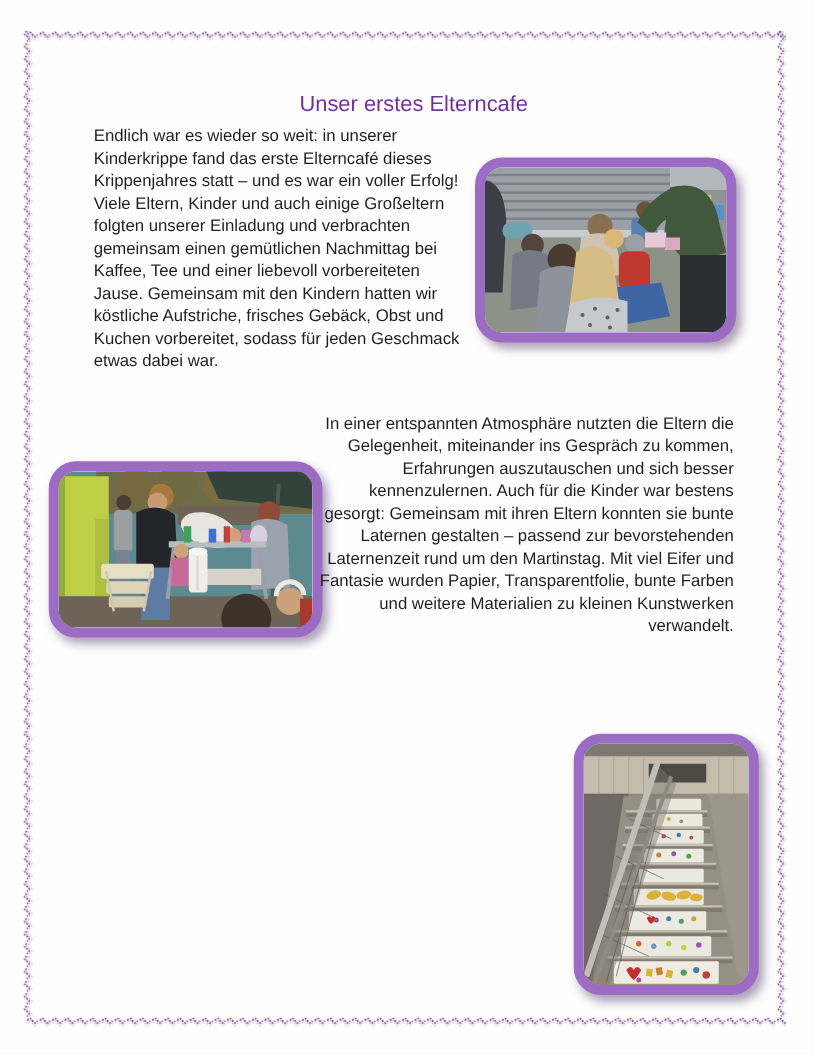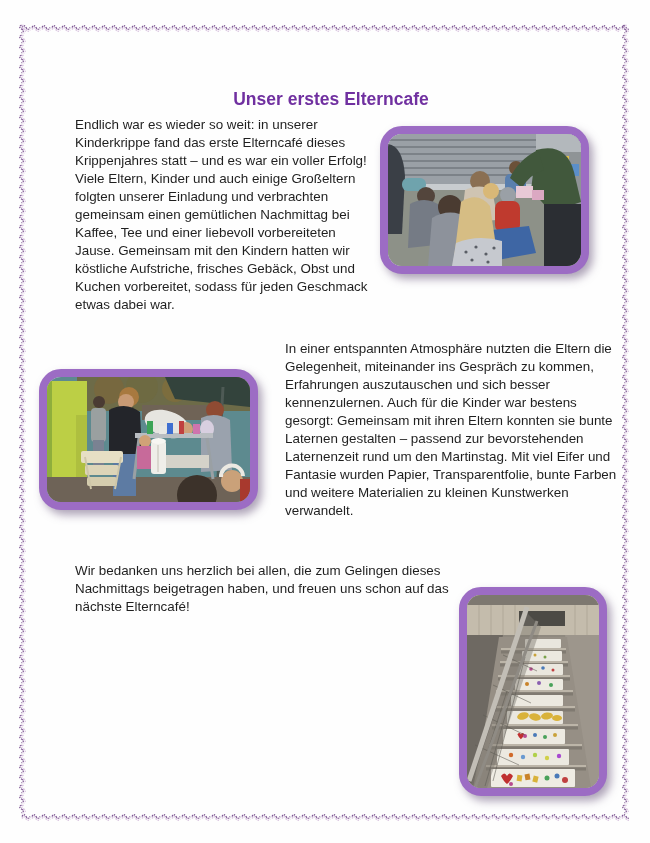--- a/index.html
+++ b/index.html
@@ -29,28 +29,28 @@
     box-shadow:4px 5px 8px rgba(95,75,115,0.5);
   }
   .photo-frame svg{display:block;}
   #photo1{left:380px;top:126px;width:193px;height:132px;}
   #photo2{left:39px;top:369px;width:203px;height:125px;}
   #photo3{left:459px;top:587px;width:132px;height:193px;}
 
   
   .content{position:absolute;left:75px;top:72px;width:512px;height:730px;}
   .doc-title{
-    margin:16px;text-align:center;
-    font-size:17.5px;line-height:22px;font-weight:bold;
+    margin:0;text-align:center;
+    font-size:17.5px;line-height:22px;font-weight:normal;
     color:#7030a0;
   }
   .tblock p{margin:0;font-size:13.4px;line-height:18px;}
-  .p1-block{position:absolute;left:0;top:44px;width:512px;}
+  .p1-block{position:absolute;left:0;top:28px;width:512px;}
   .shim{float:right;width:213px;height:181px;}
-  .p2-block{position:absolute;left:178px;top:268px;width:334px;text-align:left;margin-left:32px;}
+  .p2-block{position:absolute;left:178px;top:258px;width:334px;text-align:right;}
   .p34-block{position:absolute;left:0;top:472px;width:515px;}
   .shim2{float:right;width:132px;height:216px;margin-top:40px;}
   .p4{margin-top:18px !important;}
 </style>
 </head>
 <body>
 
 <div class="page">
 
   <svg class="border-strip bs-top" width="608" height="9">
@@ -288,17 +288,16 @@
       <span class="shim"></span>
       <p>Endlich war es wieder so weit: in unserer Kinderkrippe fand das erste Elterncafé dieses Krippenjahres statt – und es war ein voller Erfolg! Viele Eltern, Kinder und auch einige Großeltern folgten unserer Einladung und verbrachten gemeinsam einen gemütlichen Nachmittag bei Kaffee, Tee und einer liebevoll vorbereiteten Jause. Gemeinsam mit den Kindern hatten wir köstliche Aufstriche, frisches Gebäck, Obst und Kuchen vorbereitet, sodass für jeden Geschmack etwas dabei war.</p>
     </div>
 
     <div class="tblock p2-block">
       <p>In einer entspannten Atmosphäre nutzten die Eltern die Gelegenheit, miteinander ins Gespräch zu kommen, Erfahrungen auszutauschen und sich besser kennenzulernen. Auch für die Kinder war bestens gesorgt: Gemeinsam mit ihren Eltern konnten sie bunte Laternen gestalten – passend zur bevorstehenden Laternenzeit rund um den Martinstag. Mit viel Eifer und Fantasie wurden Papier, Transparentfolie, bunte Farben und weitere Materialien zu kleinen Kunstwerken verwandelt.</p>
     </div>
 
     <div class="tblock p34-block">
       <span class="shim2"></span>
-      <p class="p4">Wir bedanken uns herzlich bei allen, die zum Gelingen dieses Nachmittags beigetragen haben, und freuen uns schon auf das nächste Elterncafé!</p>
     </div>
   </div>
 
 </div>
 
 </body></html>

